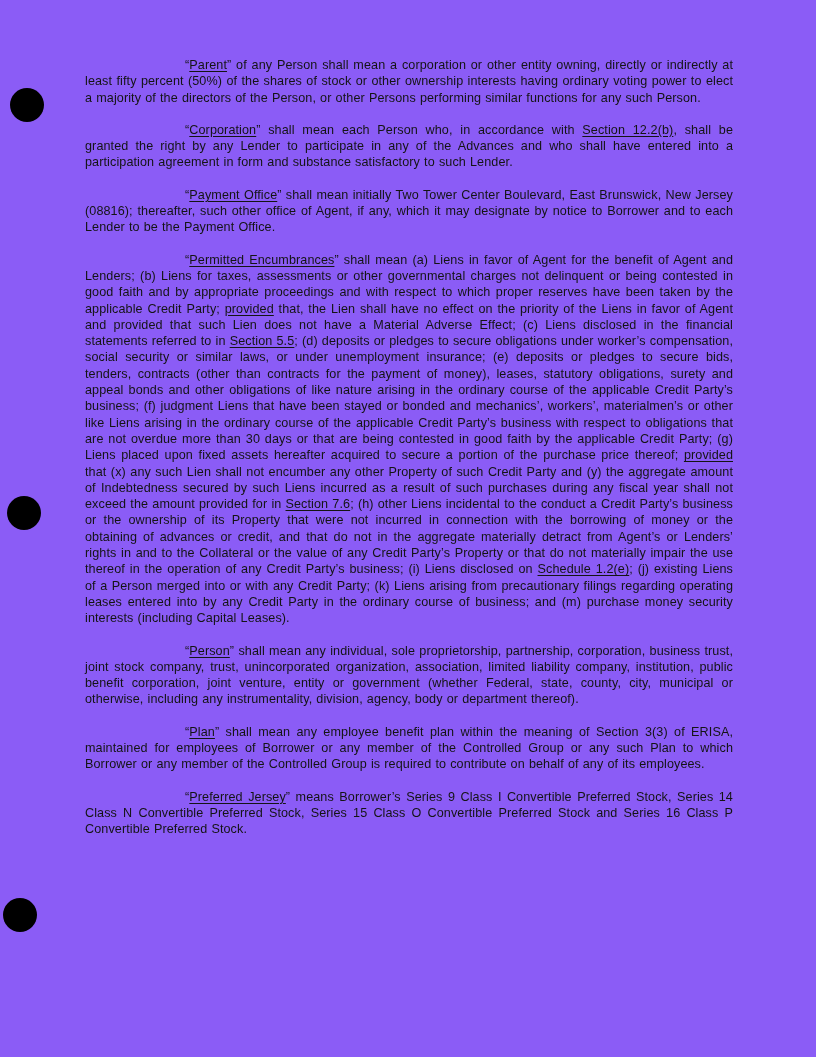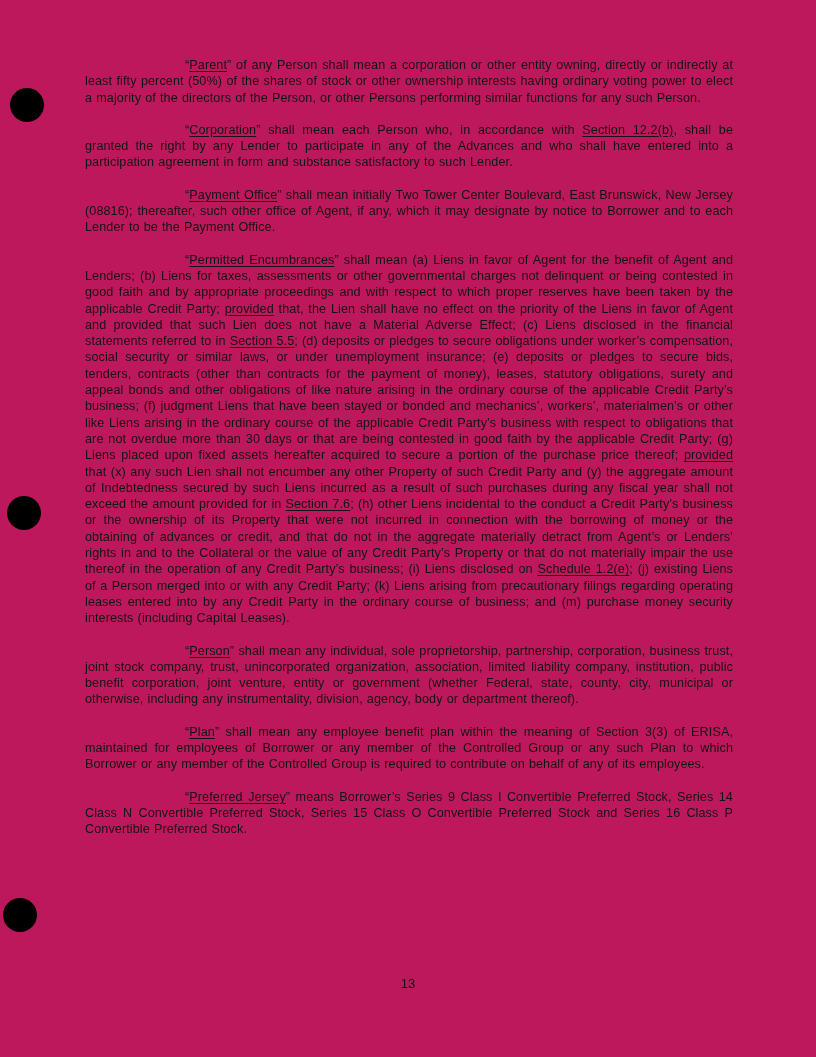--- a/index.html
+++ b/index.html
@@ -8,21 +8,21 @@
     height: 1057px;
     position: relative;
     background: #fefefe;
     font-family: "Liberation Sans", sans-serif;
     color: #141414;
     overflow: hidden;
   }
   .page {
     position: absolute;
     inset: 0;
-    background: #be185d;
+    background: #8b5cf6;
   }
   .text-block {
     position: absolute;
     left: 85px;
     top: 57px;
     width: 648px;
   }
   p.def {
     margin: 0 0 16px 0;
     font-size: 12.6px;
@@ -68,15 +68,14 @@
   <div class="text-block">
     <p class="def"><span>“</span><u>Parent</u><span>” of any Person shall mean a corporation or other entity owning, directly or indirectly at least fifty percent (50%) of the shares of stock or other ownership interests having ordinary voting power to elect a majority of the directors of the Person, or other Persons performing similar functions for any such Person.</span></p>
     <p class="def"><span>“</span><u>Corporation</u><span>” shall mean each Person who, in accordance with </span><u>Section 12.2(b)</u><span>, shall be granted the right by any Lender to participate in any of the Advances and who shall have entered into a participation agreement in form and substance satisfactory to such Lender.</span></p>
     <p class="def"><span>“</span><u>Payment Office</u><span>” shall mean initially Two Tower Center Boulevard, East Brunswick, New Jersey (08816); thereafter, such other office of Agent, if any, which it may designate by notice to Borrower and to each Lender to be the Payment Office.</span></p>
     <p class="def"><span>“</span><u>Permitted Encumbrances</u><span>” shall mean (a) Liens in favor of Agent for the benefit of Agent and Lenders; (b) Liens for taxes, assessments or other governmental charges not delinquent or being contested in good faith and by appropriate proceedings and with respect to which proper reserves have been taken by the applicable Credit Party; </span><u>provided</u><span> that, the Lien shall have no effect on the priority of the Liens in favor of Agent and provided that such Lien does not have a Material Adverse Effect; (c) Liens disclosed in the financial statements referred to in </span><u>Section 5.5</u><span>; (d) deposits or pledges to secure obligations under worker’s compensation, social security or similar laws, or under unemployment insurance; (e) deposits or pledges to secure bids, tenders, contracts (other than contracts for the payment of money), leases, statutory obligations, surety and appeal bonds and other obligations of like nature arising in the ordinary course of the applicable Credit Party’s business; (f) judgment Liens that have been stayed or bonded and mechanics’, workers’, materialmen’s or other like Liens arising in the ordinary course of the applicable Credit Party’s business with respect to obligations that are not overdue more than 30 days or that are being contested in good faith by the applicable Credit Party; (g) Liens placed upon fixed assets hereafter acquired to secure a portion of the purchase price thereof; </span><u>provided</u><span> that (x) any such Lien shall not encumber any other Property of such Credit Party and (y) the aggregate amount of Indebtedness secured by such Liens incurred as a result of such purchases during any fiscal year shall not exceed the amount provided for in </span><u>Section 7.6</u><span>; (h) other Liens incidental to the conduct a Credit Party’s business or the ownership of its Property that were not incurred in connection with the borrowing of money or the obtaining of advances or credit, and that do not in the aggregate materially detract from Agent’s or Lenders’ rights in and to the Collateral or the value of any Credit Party’s Property or that do not materially impair the use thereof in the operation of any Credit Party’s business; (i) Liens disclosed on </span><u>Schedule 1.2(e)</u><span>; (j) existing Liens of a Person merged into or with any Credit Party; (k) Liens arising from precautionary filings regarding operating leases entered into by any Credit Party in the ordinary course of business; and (m) purchase money security interests (including Capital Leases).</span></p>
     <p class="def"><span>“</span><u>Person</u><span>” shall mean any individual, sole proprietorship, partnership, corporation, business trust, joint stock company, trust, unincorporated organization, association, limited liability company, institution, public benefit corporation, joint venture, entity or government (whether Federal, state, county, city, municipal or otherwise, including any instrumentality, division, agency, body or department thereof).</span></p>
     <p class="def"><span>“</span><u>Plan</u><span>” shall mean any employee benefit plan within the meaning of Section 3(3) of ERISA, maintained for employees of Borrower or any member of the Controlled Group or any such Plan to which Borrower or any member of the Controlled Group is required to contribute on behalf of any of its employees.</span></p>
     <p class="def"><span>“</span><u>Preferred Jersey</u><span>” means Borrower’s Series 9 Class I Convertible Preferred Stock, Series 14 Class N Convertible Preferred Stock, Series 15 Class O Convertible Preferred Stock and Series 16 Class P Convertible Preferred Stock.</span></p>
   </div>
 
-  <div class="page-number">13</div>
 
 </div>
 
 </body></html>

